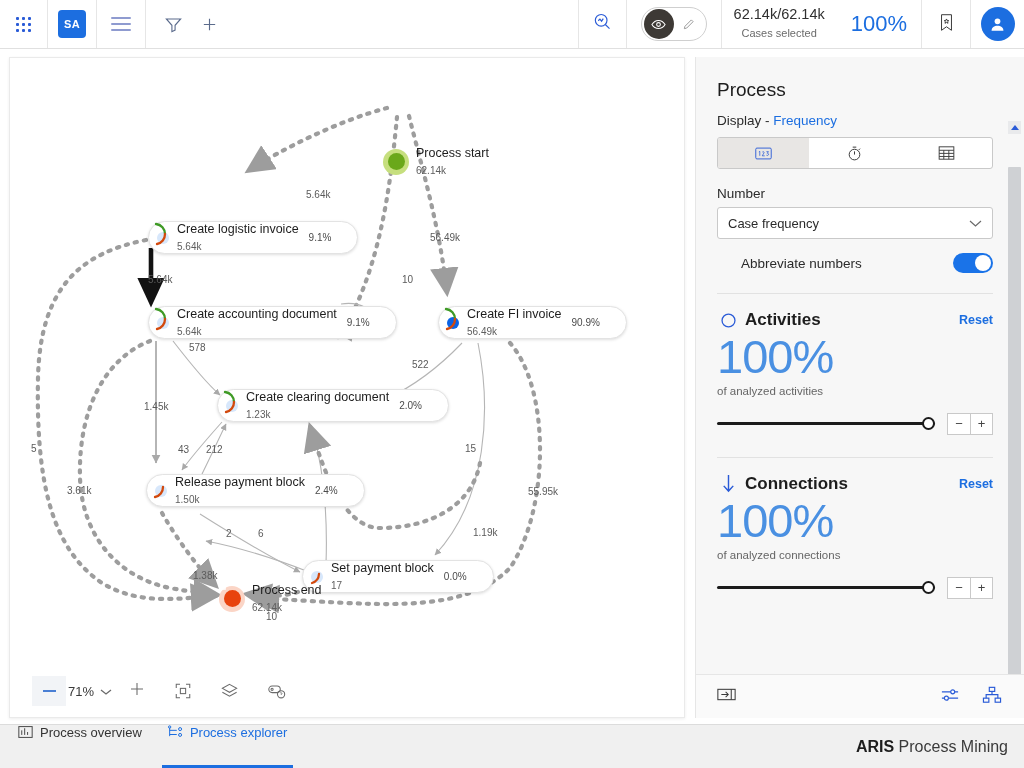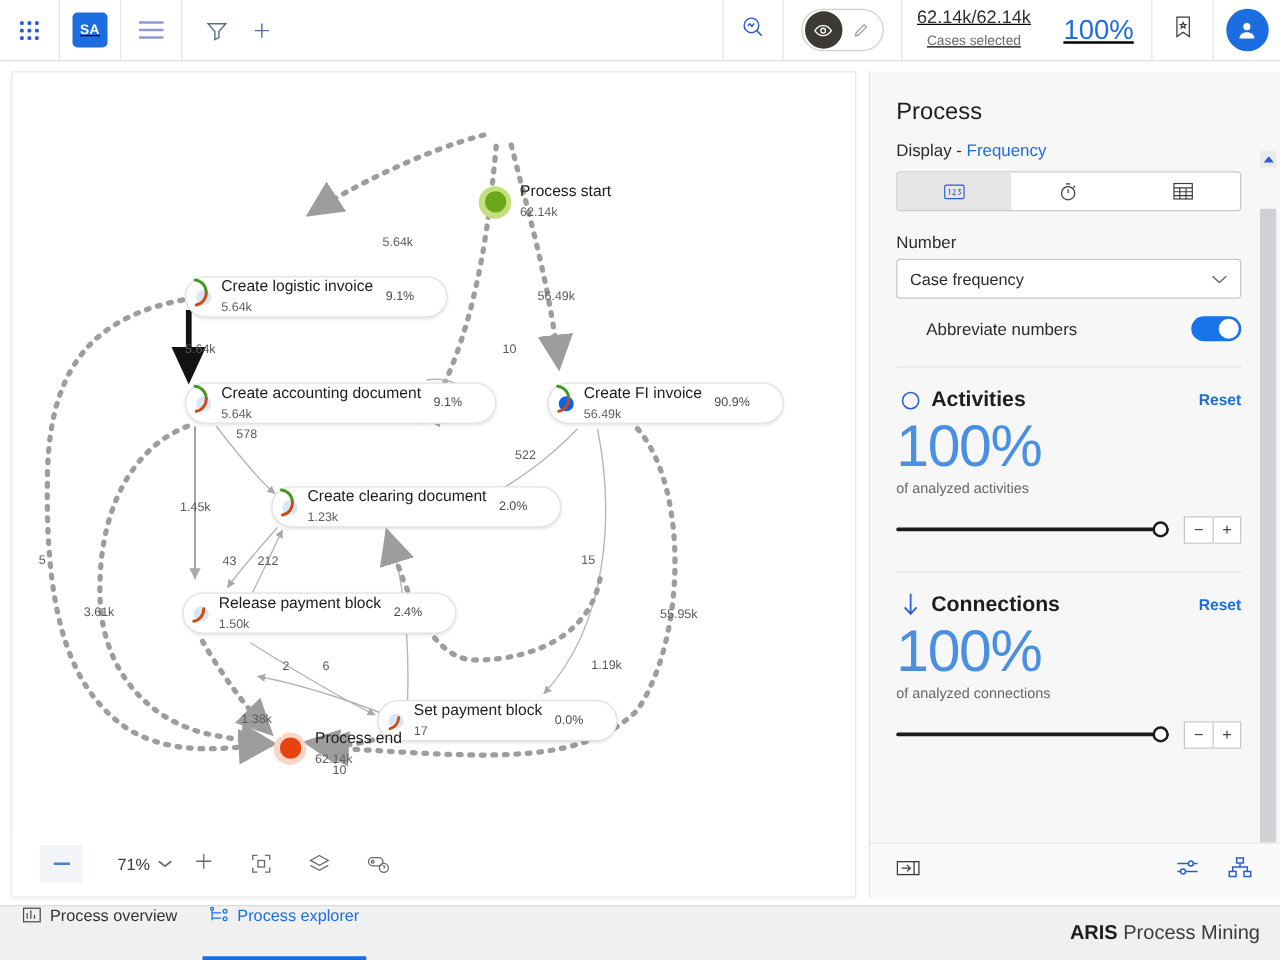--- a/index.html
+++ b/index.html
@@ -10,21 +10,21 @@
     overflow: hidden;
   }
   #app { position: relative; width: 1024px; height: 768px; }
 
   
   .topbar {
     position: absolute; top: 0; left: 0;
     width: 1024px; height: 49px;
     background: #ffffff;
     border-bottom: 1px solid #e0e0e0;
-    display: flex; align-items: stretch; text-decoration: underline;
+    display: flex; align-items: stretch;
   }
   .tb-cell {
     display: flex; align-items: center; justify-content: center;
     border-right: 1px solid #e6e6e6;
     height: 100%;
   }
   .tb-grid { width: 48px; }
   .tb-sa   { width: 49px; }
   .tb-ham  { width: 49px; }
 
@@ -109,21 +109,21 @@
   .canvas-toolbar {
     position: absolute; bottom: 0; left: 0; width: 100%; height: 52px;
     display: flex; align-items: center; gap: 0; padding-left: 22px;
     background: #fff;
   }
   .zoom-minus {
     width: 34px; height: 30px; background: #f2f4f7;
     display: flex; align-items: center; justify-content: center; cursor: pointer;
   }
   .zoom-minus b { display: block; width: 13px; height: 2px; background: #4a7fd4; }
-  .zoom-val { font-size: 13px; color: #3a3a3a; margin-left: 28px; }
+  .zoom-val { font-size: 13px; color: #3a3a3a; margin-left: 2px; }
   .zoom-caret { margin-left: 6px; cursor: pointer; }
   .zoom-plus { margin-left: 16px; cursor: pointer; }
   .ct-icon { margin-left: 28px; cursor: pointer; display: flex; align-items: center; }
 
   
   .panel {
     position: absolute; top: 57px; left: 695px;
     width: 329px; height: 661px;
     background: #f7f7f7; border-left: 1px solid #e6e6e6;
   }

